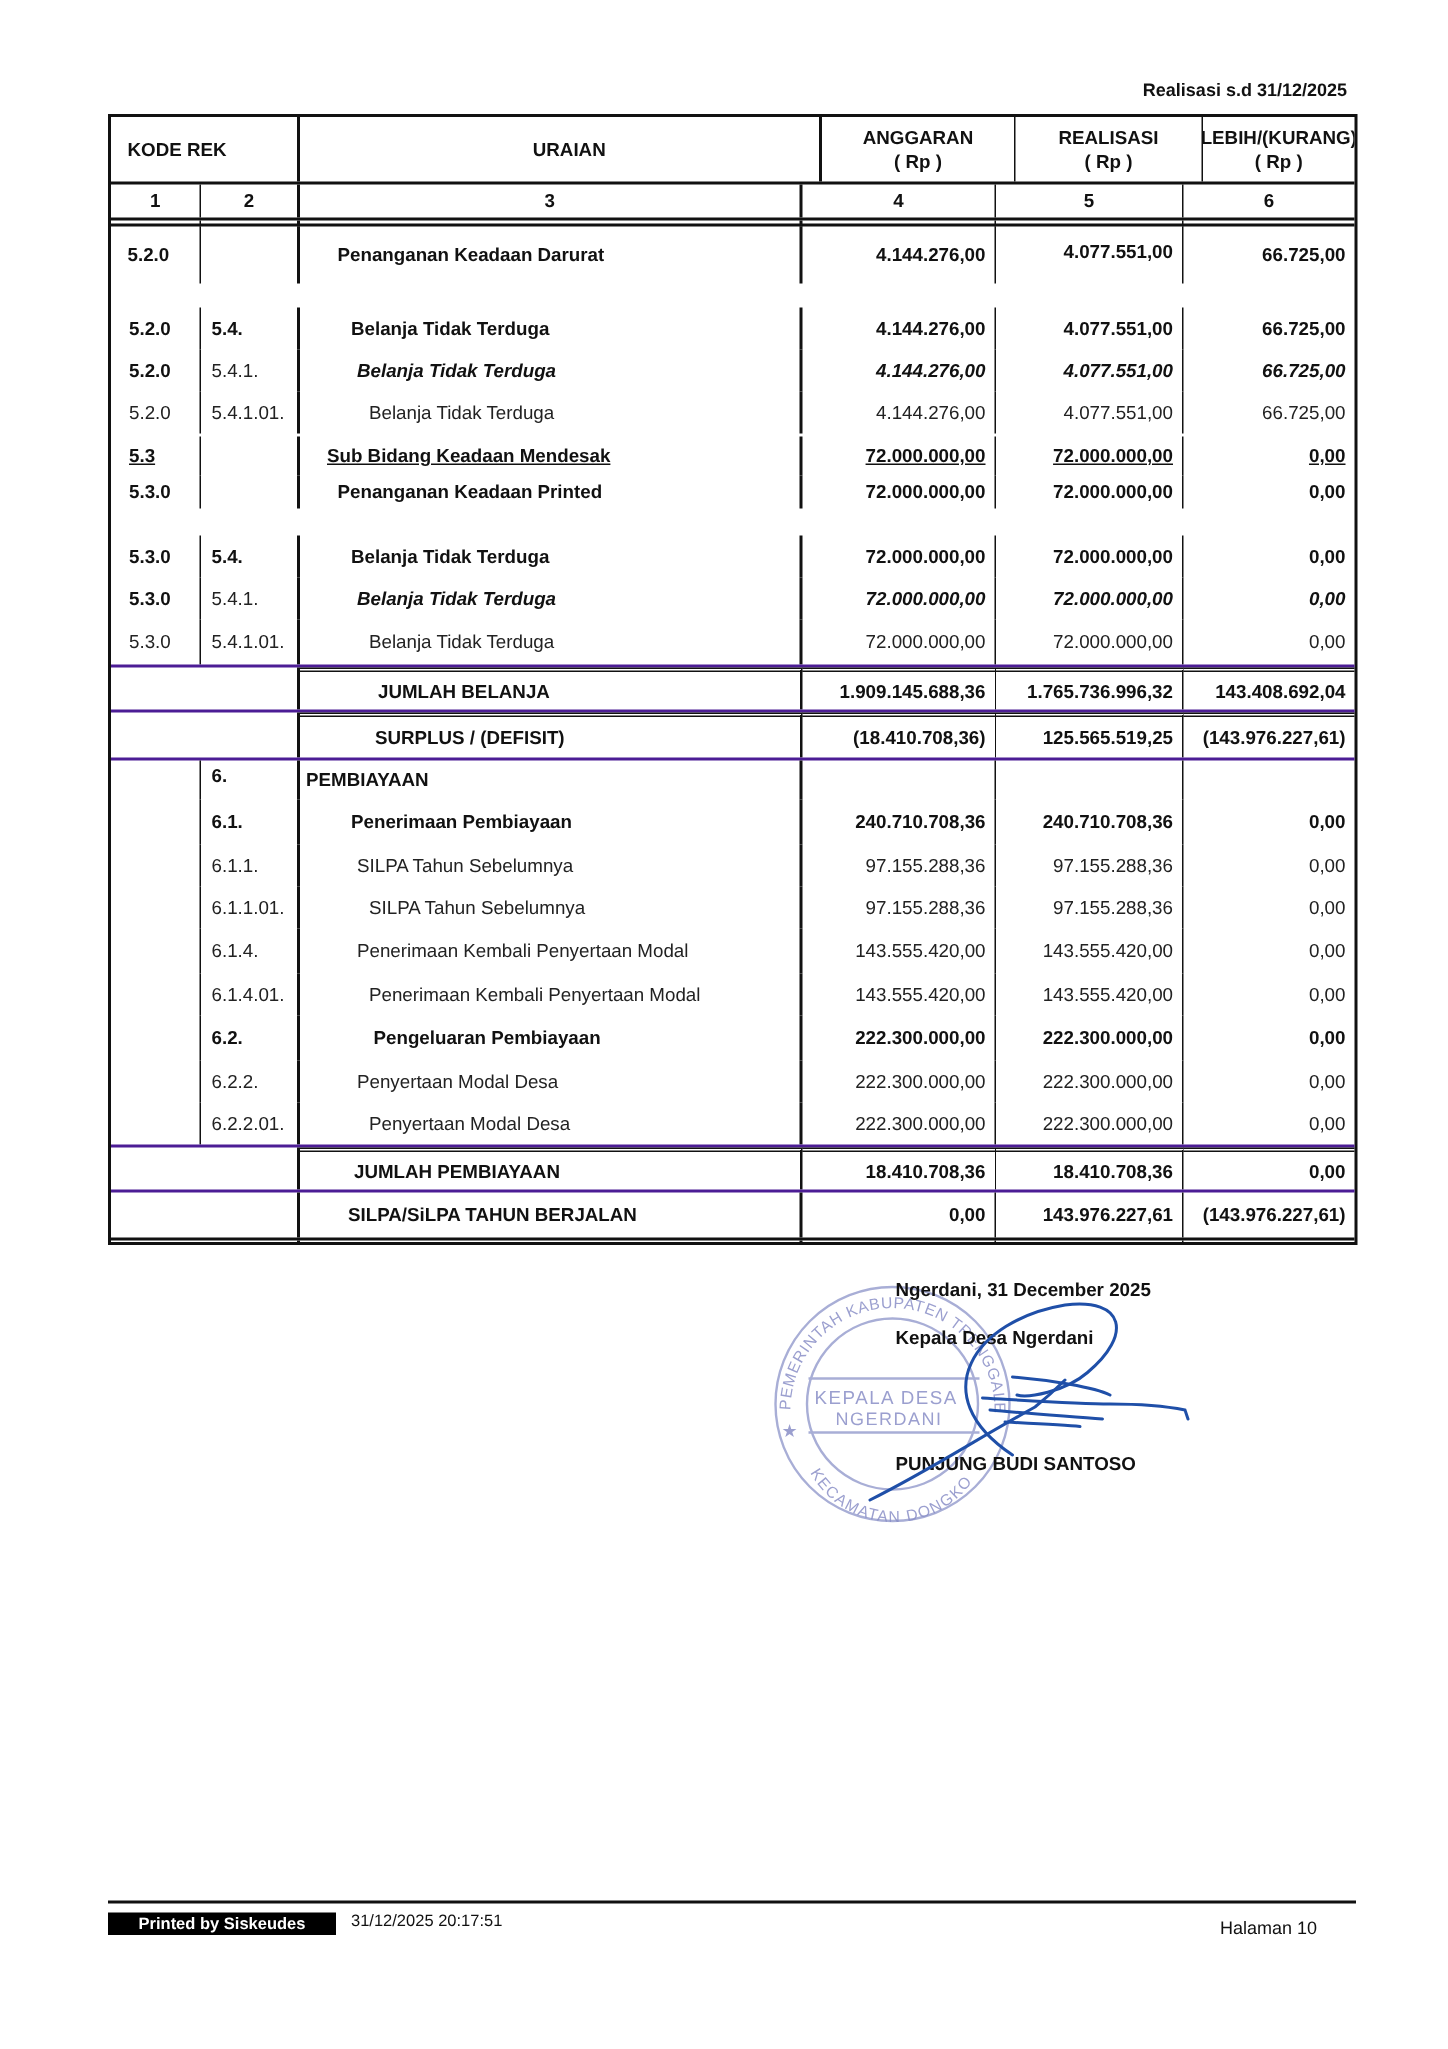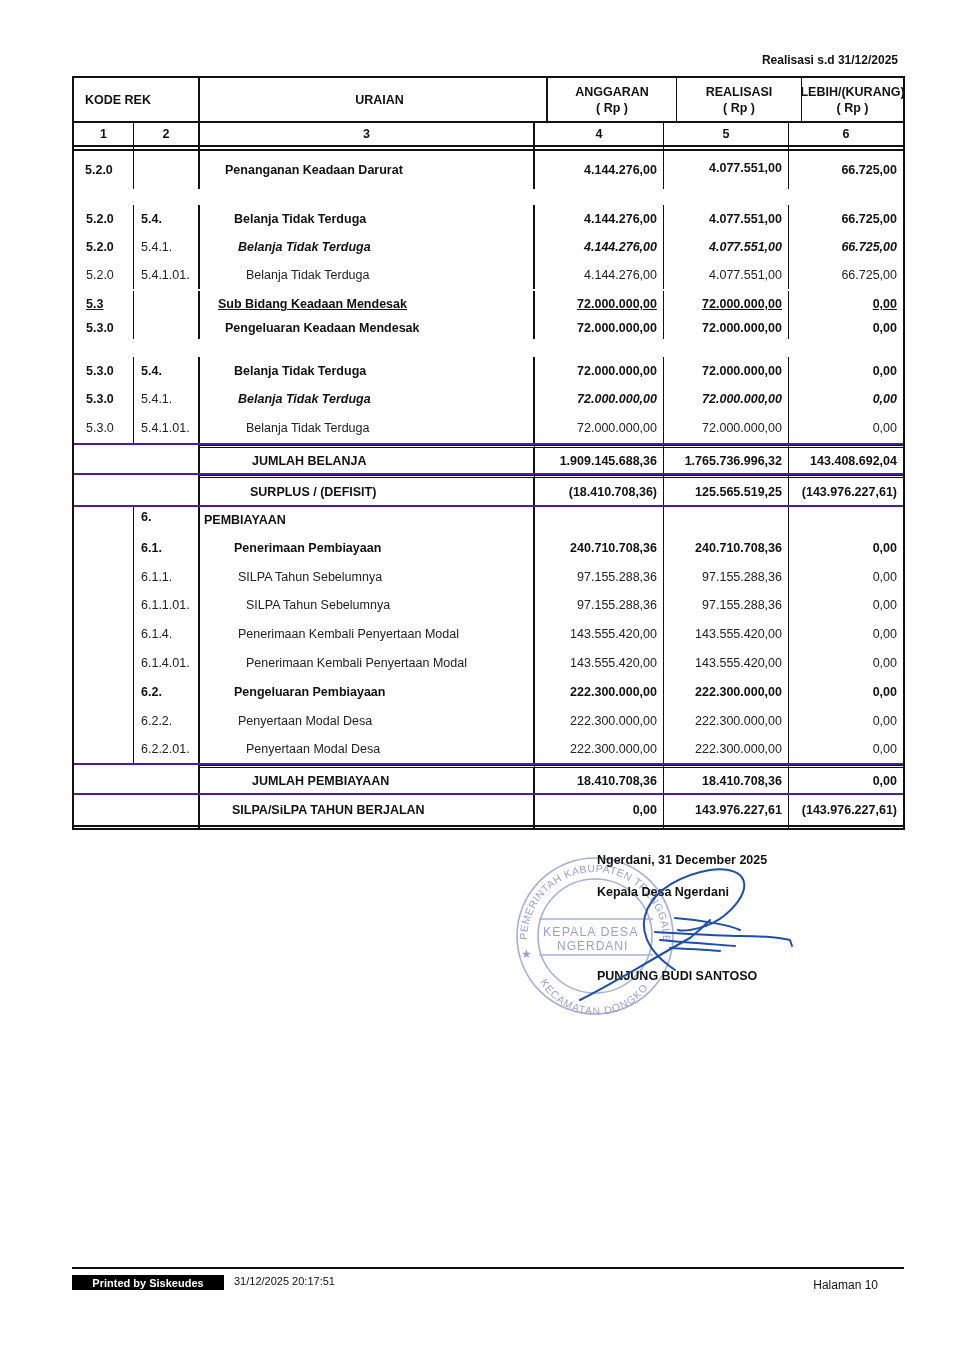--- a/index.html
+++ b/index.html
@@ -136,21 +136,21 @@
     <div class="c c1 b u" style="height:26px;padding-left:12px">5.3</div>
     <div class="c c2" style="height:26px"></div>
     <div class="c c3 b u" style="height:26px;padding-left:18px">Sub Bidang Keadaan Mendesak</div>
     <div class="c c4 b u" style="height:26px">72.000.000,00</div>
     <div class="c c5 b u" style="height:26px">72.000.000,00</div>
     <div class="c c6 b u" style="height:26px">0,00</div>
   </div>
   <div class="row" style="height:22px">
     <div class="c c1 b" style="padding-left:12px">5.3.0</div>
     <div class="c c2"></div>
-    <div class="c c3 b" style="padding-left:25px">Pengeluaran Keadaan Mendesak</div>
+    <div class="c c3 b" style="padding-left:25px">Penanganan Keadaan Printed</div>
     <div class="c c4 b">72.000.000,00</div>
     <div class="c c5 b">72.000.000,00</div>
     <div class="c c6 b">0,00</div>
   </div>
   <div class="row" style="height:46px;align-items:flex-end">
     <div class="c c1 b" style="height:28px;padding-left:12px">5.3.0</div>
     <div class="c c2 b" style="height:28px">5.4.</div>
     <div class="c c3 b" style="height:28px;padding-left:34px">Belanja Tidak Terduga</div>
     <div class="c c4 b" style="height:28px">72.000.000,00</div>
     <div class="c c5 b" style="height:28px">72.000.000,00</div>
@@ -233,21 +233,21 @@
     <div class="c c1"></div>
     <div class="c c2 n">6.1.4.01.</div>
     <div class="c c3 n" style="padding-left:46px">Penerimaan Kembali Penyertaan Modal</div>
     <div class="c c4 n">143.555.420,00</div>
     <div class="c c5 n">143.555.420,00</div>
     <div class="c c6 n">0,00</div>
   </div>
   <div class="row" style="height:30px">
     <div class="c c1"></div>
     <div class="c c2 b">6.2.</div>
-    <div class="c c3 b" style="padding-left:34px">Pengeluaran Pembiayaan</div>
+    <div class="c c3 b" style="padding-left:49px">Pengeluaran Pembiayaan</div>
     <div class="c c4 b">222.300.000,00</div>
     <div class="c c5 b">222.300.000,00</div>
     <div class="c c6 b">0,00</div>
   </div>
   <div class="row" style="height:28px">
     <div class="c c1"></div>
     <div class="c c2 n">6.2.2.</div>
     <div class="c c3 n" style="padding-left:38px">Penyertaan Modal Desa</div>
     <div class="c c4 n">222.300.000,00</div>
     <div class="c c5 n">222.300.000,00</div>
@@ -257,21 +257,21 @@
     <div class="c c1"></div>
     <div class="c c2 n">6.2.2.01.</div>
     <div class="c c3 n" style="padding-left:46px">Penyertaan Modal Desa</div>
     <div class="c c4 n">222.300.000,00</div>
     <div class="c c5 n">222.300.000,00</div>
     <div class="c c6 n">0,00</div>
   </div>
 
   <div class="row sumtop" style="height:30px">
     <div class="c c12"></div>
-    <div class="c c3 b" style="padding-left:52px;border-top:3px double #111">JUMLAH PEMBIAYAAN</div>
+    <div class="c c3 b" style="padding-left:36px;border-top:3px double #111">JUMLAH PEMBIAYAAN</div>
     <div class="c c4 b" style="border-top:3px double #111">18.410.708,36</div>
     <div class="c c5 b" style="border-top:3px double #111">18.410.708,36</div>
     <div class="c c6 b" style="border-top:3px double #111">0,00</div>
   </div>
 
   <div class="row sumtop" style="height:32px">
     <div class="c c12"></div>
     <div class="c c3 b" style="padding-left:32px">SILPA/SiLPA TAHUN BERJALAN</div>
     <div class="c c4 b">0,00</div>
     <div class="c c5 b">143.976.227,61</div>

